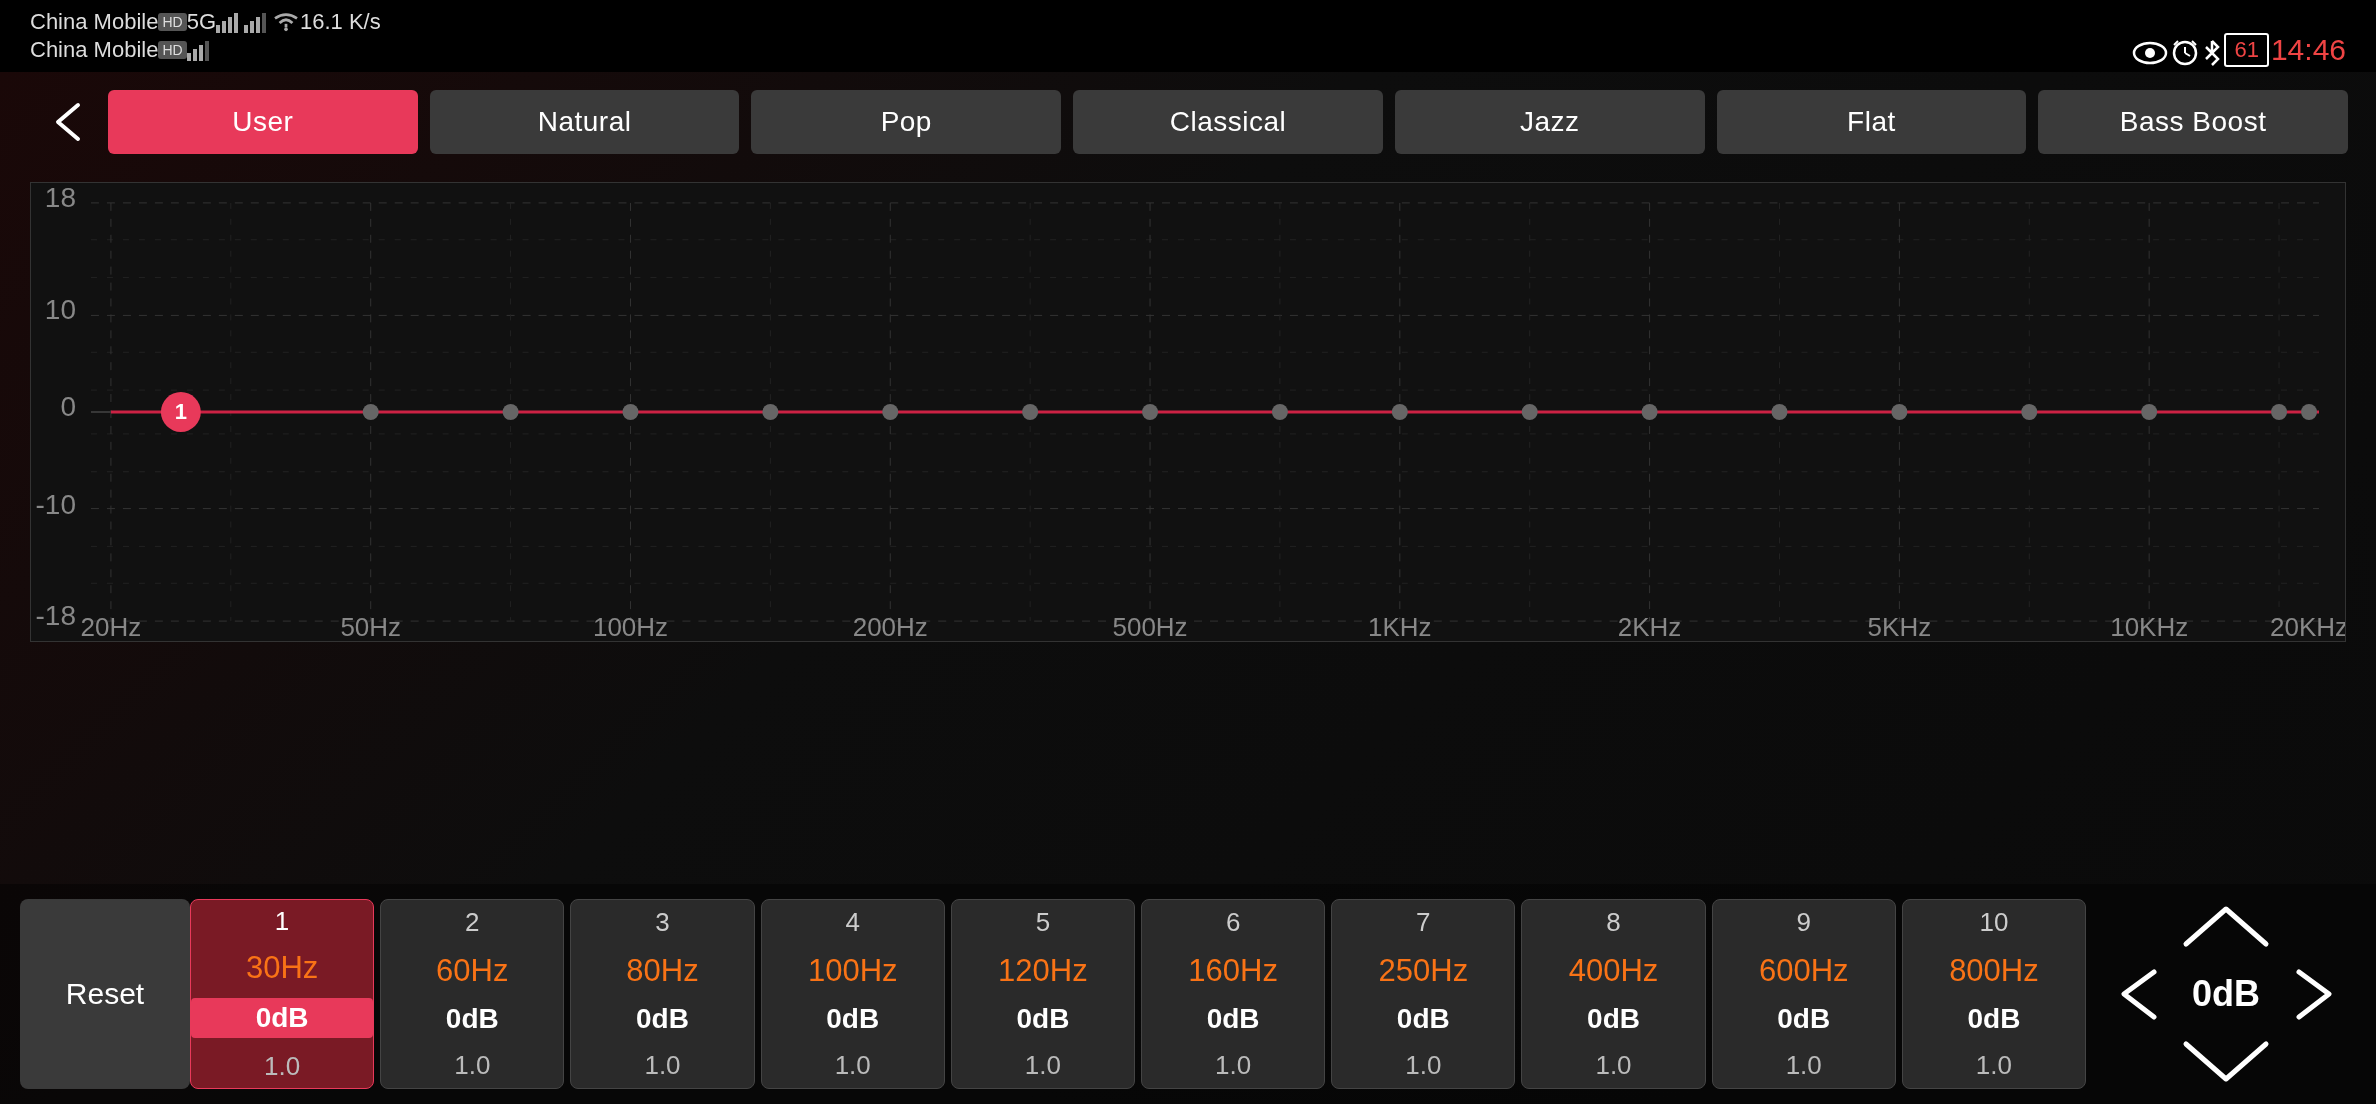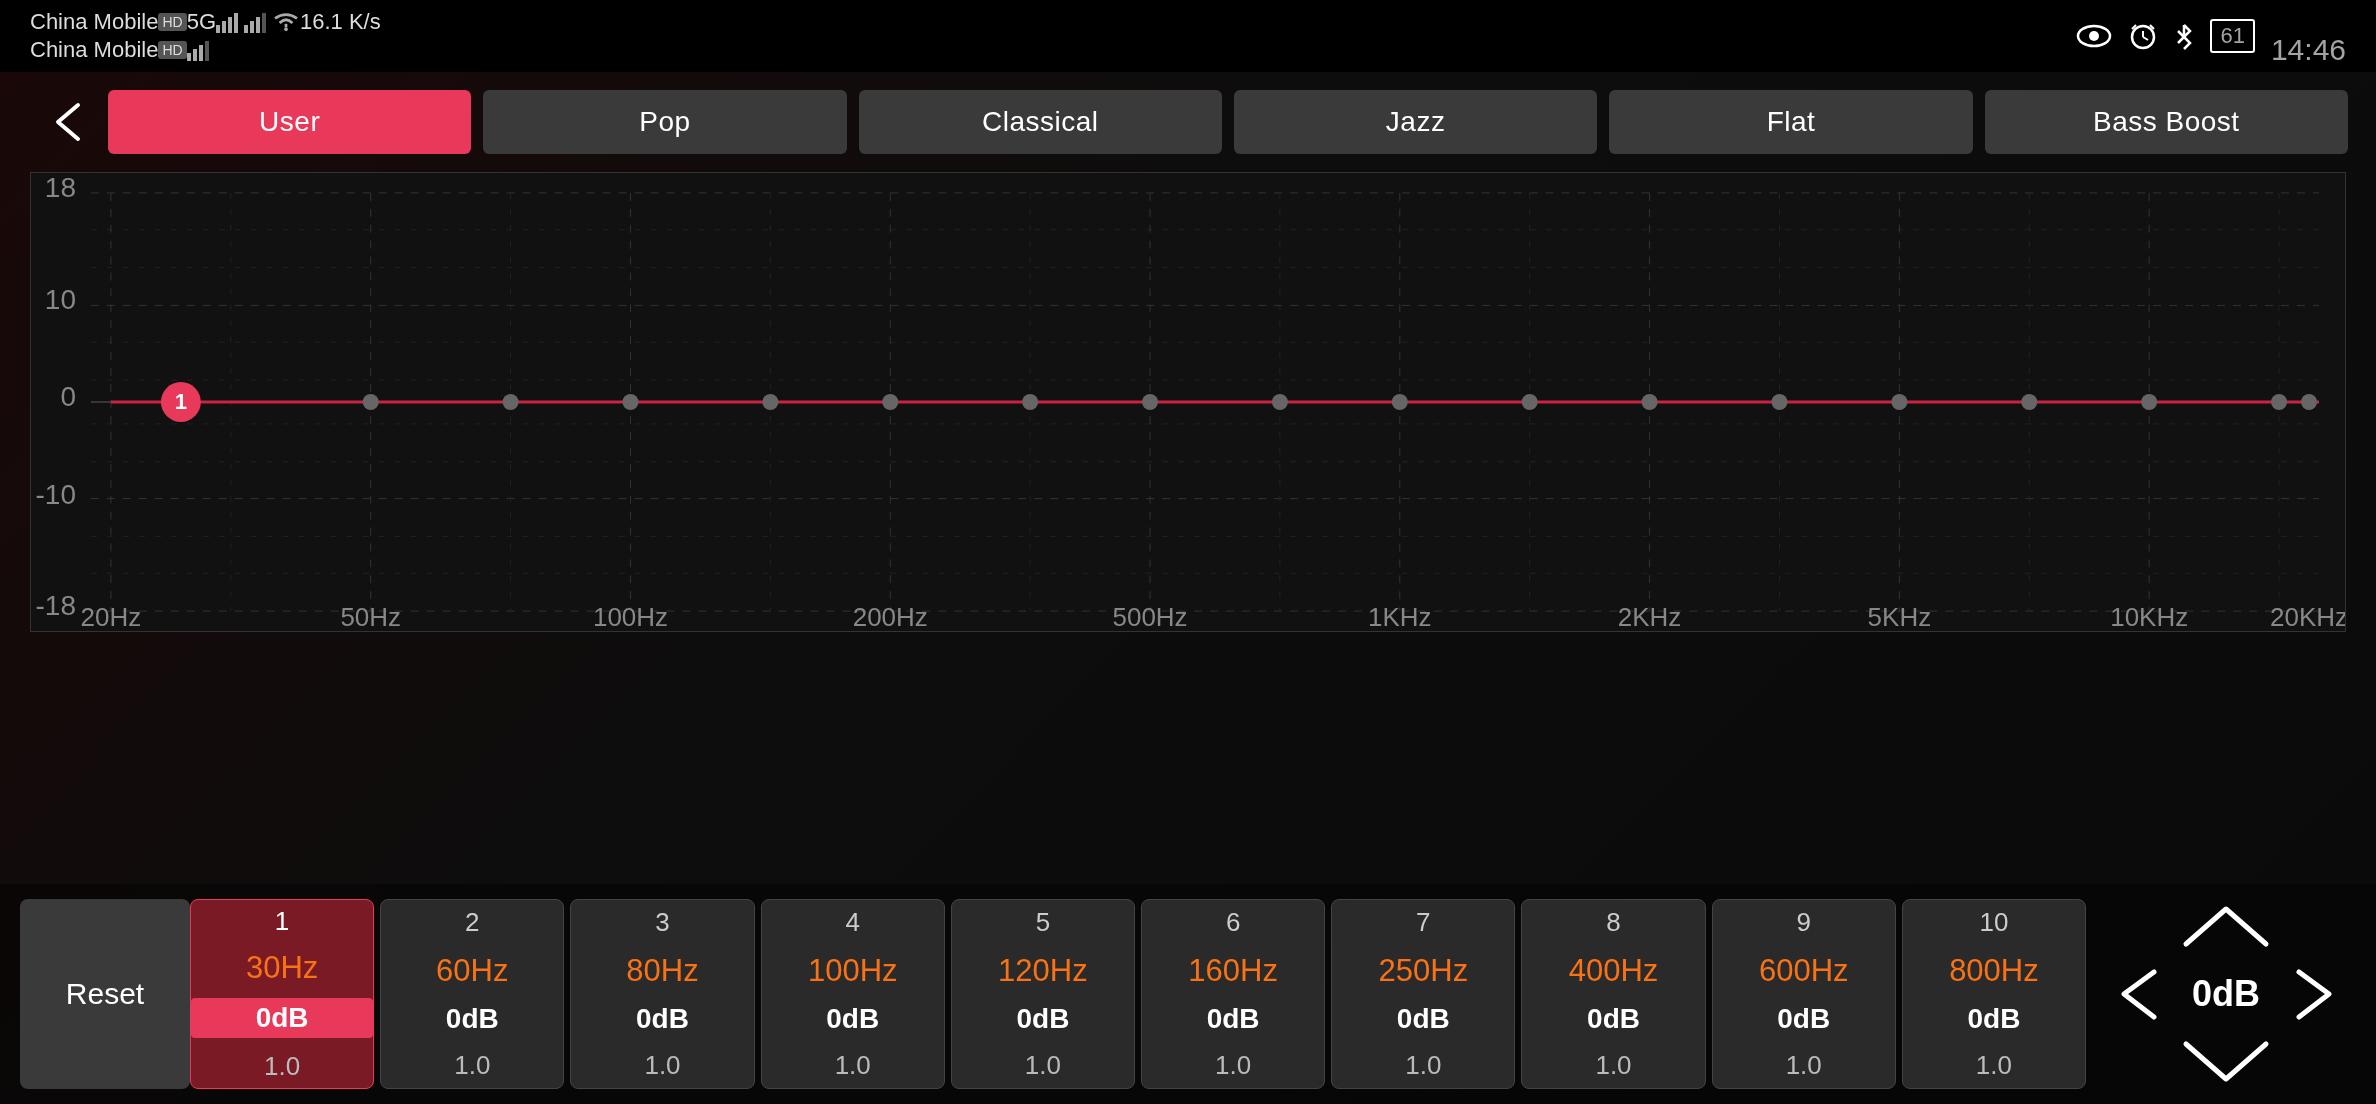--- a/index.html
+++ b/index.html
@@ -29,24 +29,24 @@
     .status-left {
       display: flex;
       flex-direction: column;
       font-size: 22px;
       color: #ddd;
       gap: 2px;
     }
     .status-left span { display: flex; align-items: center; }
     .status-right {
       display: flex;
-      align-items: center;
-      gap: 16px;
+      align-items: flex-end;
+      gap: 2px;
       font-size: 26px;
-      color: #a3a3a3;
+      color: #ef4444;
     }
 
     
     .main {
       position: absolute;
       top: 72px;
       left: 0;
       width: 100%;
       height: calc(100% - 72px);
       background: linear-gradient(135deg, #1a0808 0%, #0d0d0d 40%, #0a0a0a 100%);
@@ -88,21 +88,21 @@
       color: #fff;
       background: #3a3a3a;
       letter-spacing: 0.5px;
     }
     .preset-btn.active {
       background: #e8395a;
     }
 
     
     .eq-chart-container {
-      margin: 0 30px;
+      margin: 10px 30px;
       position: relative;
       height: 460px;
     }
     .eq-chart {
       width: 100%;
       height: 100%;
       background: #111;
       border: 1px solid #333;
       position: relative;
       overflow: hidden;
@@ -294,20 +294,21 @@
 <div class="main">
 
   <div class="header-row">
     <div class="back-btn">
       <svg viewBox="0 0 50 50" fill="none">
         <path d="M35 8 L15 25 L35 42" stroke="#fff" stroke-width="4" stroke-linecap="round" stroke-linejoin="round"></path>
       </svg>
     </div>
     <div class="preset-btns" id="preset-btns-container">
     <button class="preset-btn active">User</button>
+        <button class="preset-btn">Natural</button>
         <button class="preset-btn">Pop</button>
         <button class="preset-btn">Classical</button>
         <button class="preset-btn">Jazz</button>
         <button class="preset-btn">Flat</button>
         <button class="preset-btn">Bass Boost</button>
       </div>
   </div>
 
   <div class="eq-chart-container">
     <div class="eq-chart">

